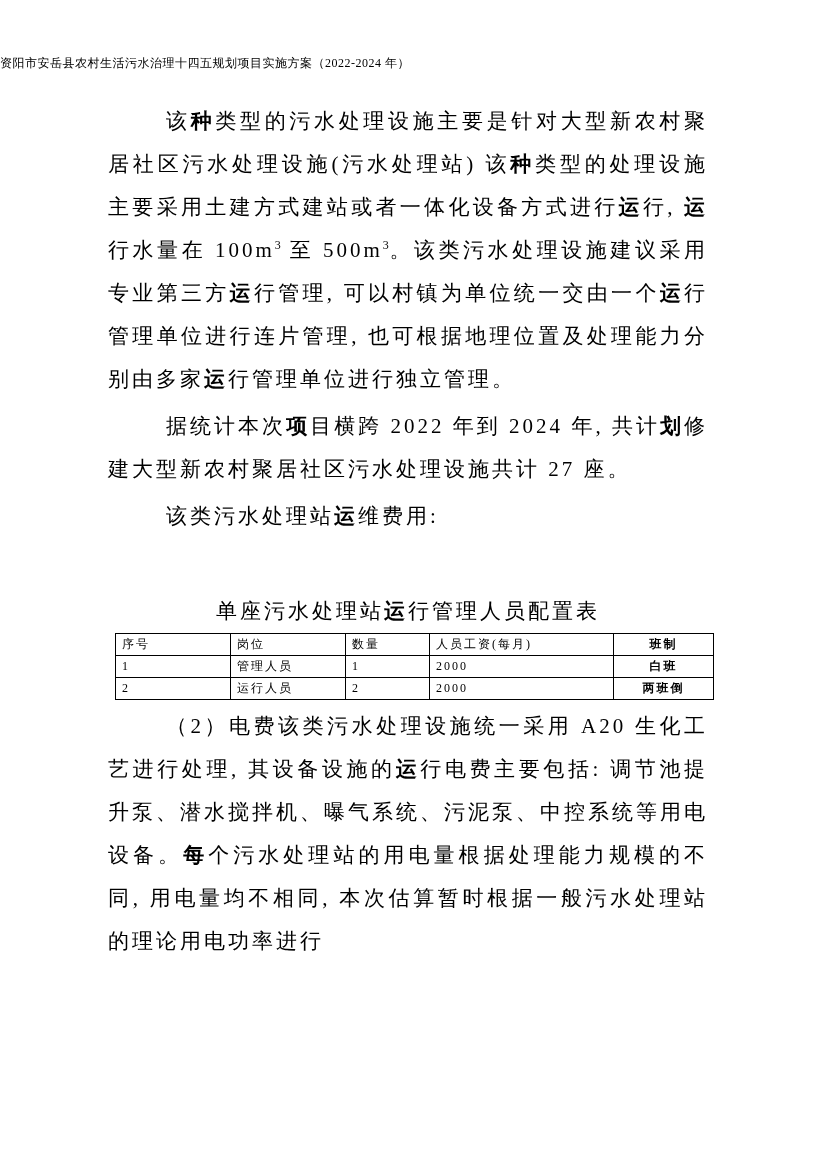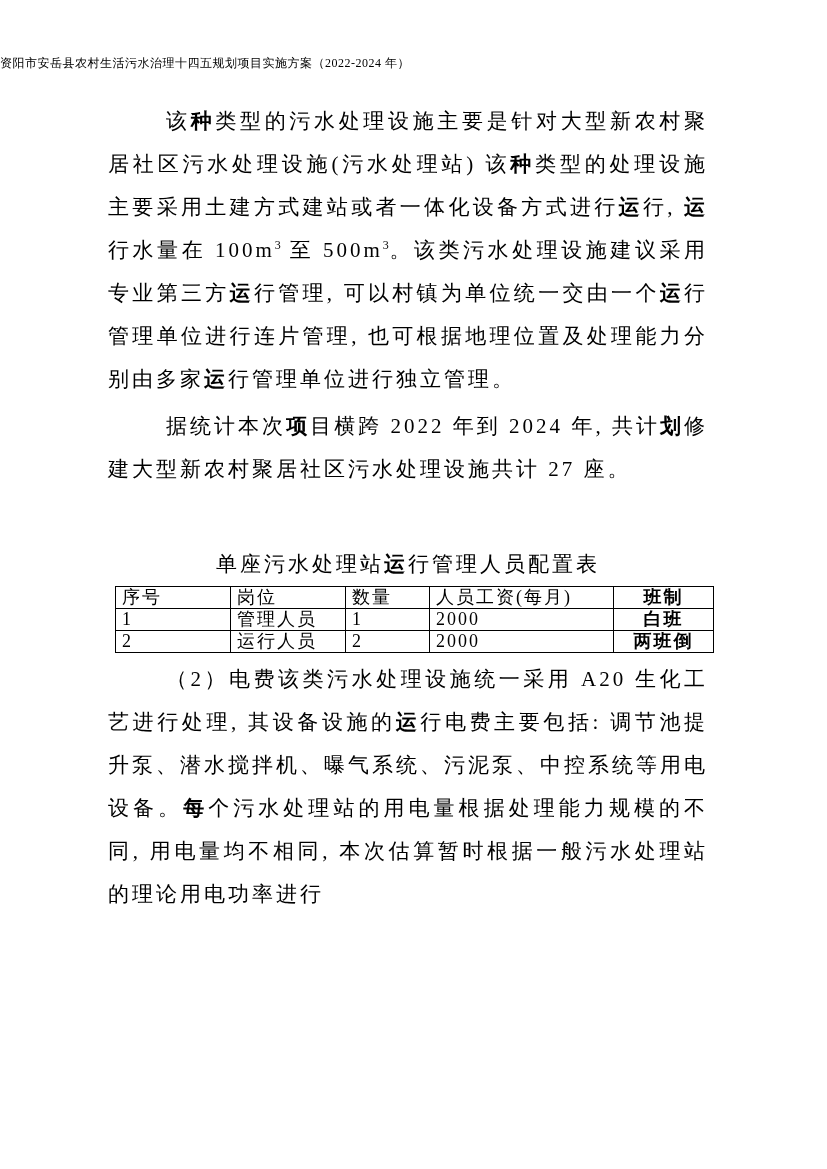--- a/index.html
+++ b/index.html
@@ -55,21 +55,21 @@
   table.staff {
     border-collapse: collapse;
     table-layout: fixed;
     margin-left: 11px;
     margin-top: 2px;
     width: 598px;
   }
   table.staff th, table.staff td {
     border: 1px solid #000000;
     font-weight: normal;
-    font-size: 18px;
+    font-size: 12px;
     letter-spacing: 2px;
     line-height: 21px;
     height: 21px;
     padding: 0 6px;
     text-align: left;
     vertical-align: middle;
     overflow: hidden;
     white-space: nowrap;
   }
   table.staff .center { text-align: center; font-weight: bold; }
@@ -90,20 +90,21 @@
 <div class="page">
 
   <div class="doc-header">资阳市安岳县农村生活污水治理十四五规划项目实施方案（2022-2024 年）</div>
 
   <div class="doc-body">
 
     <p class="para"><span>该</span><span class="b">种</span><span>类型的污水处理设施主要是针对大型新农村聚居社区污水处理设施(污水处理站) 该</span><span class="b">种</span><span>类型的处理设施主要采用土建方式建站或者一体化设备方式进行</span><span class="b">运</span><span>行, </span><span class="b">运</span><span>行水量在 100m</span><sup>3</sup><span> 至 500m</span><sup>3</sup><span>。该类污水处理设施建议采用专业第三方</span><span class="b">运</span><span>行管理, 可以村镇为单位统一交由一个</span><span class="b">运</span><span>行管理单位进行连片管理, 也可根据地理位置及处理能力分别由多家</span><span class="b">运</span><span>行管理单位进行独立管理。</span></p>
 
     <p class="para"><span>据统计本次</span><span class="b">项</span><span>目横跨 2022 年到 2024 年, 共计</span><span class="b">划</span><span>修建大型新农村聚居社区污水处理设施共计 27 座。</span></p>
 
+    <p class="para"><span>该类污水处理站</span><span class="b">运</span><span>维费用:</span></p>
 
 
     <div class="table-title"><span>单座污水处理站</span><span class="b">运</span><span>行管理人员配置表</span></div>
 
 
     <table class="staff">
       <colgroup>
         <col style="width:115px">
         <col style="width:115px">
         <col style="width:84px">

